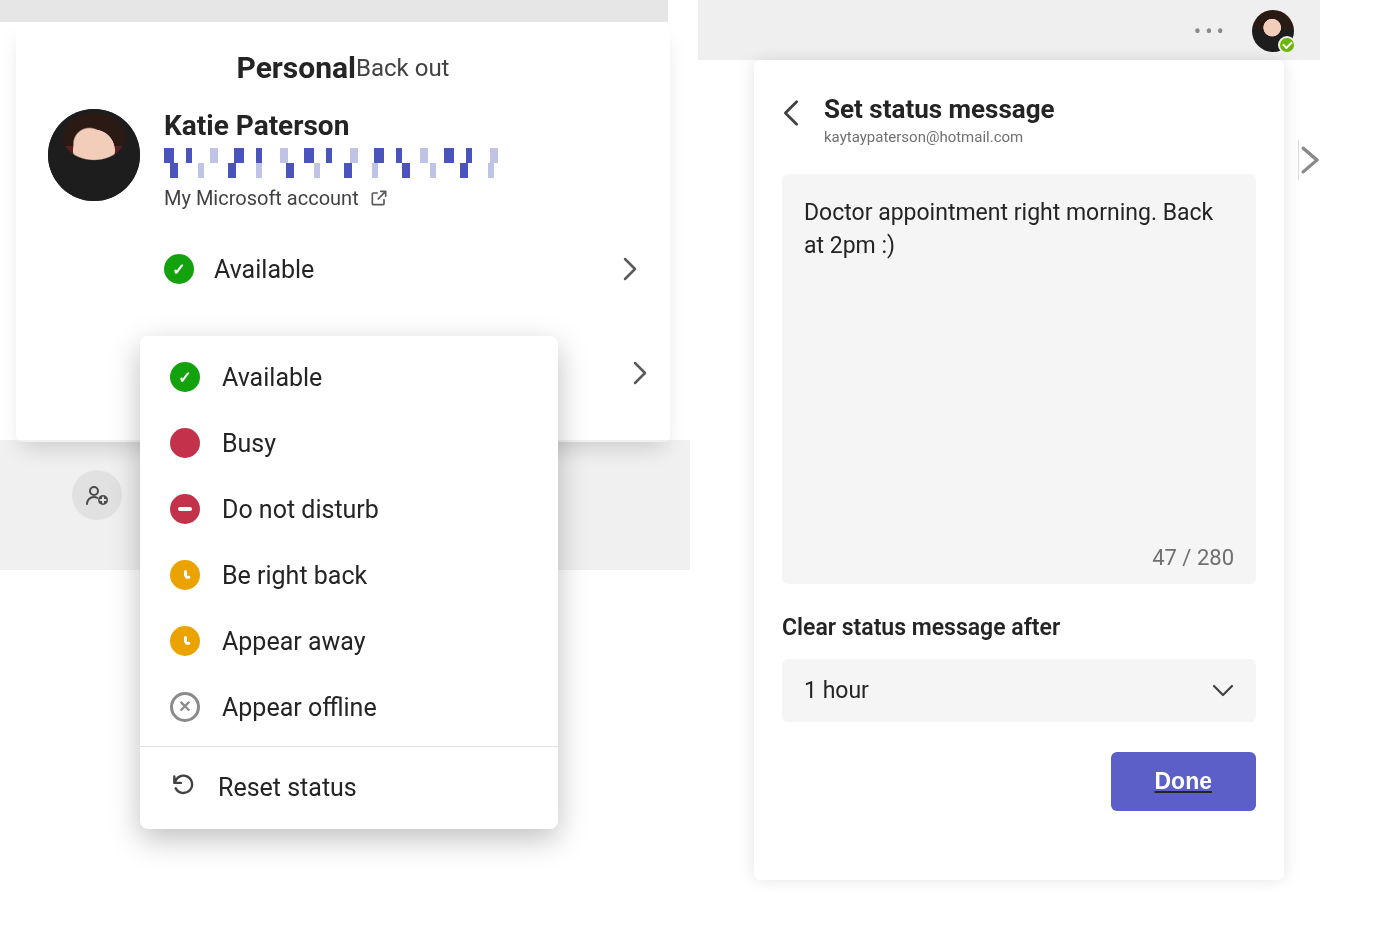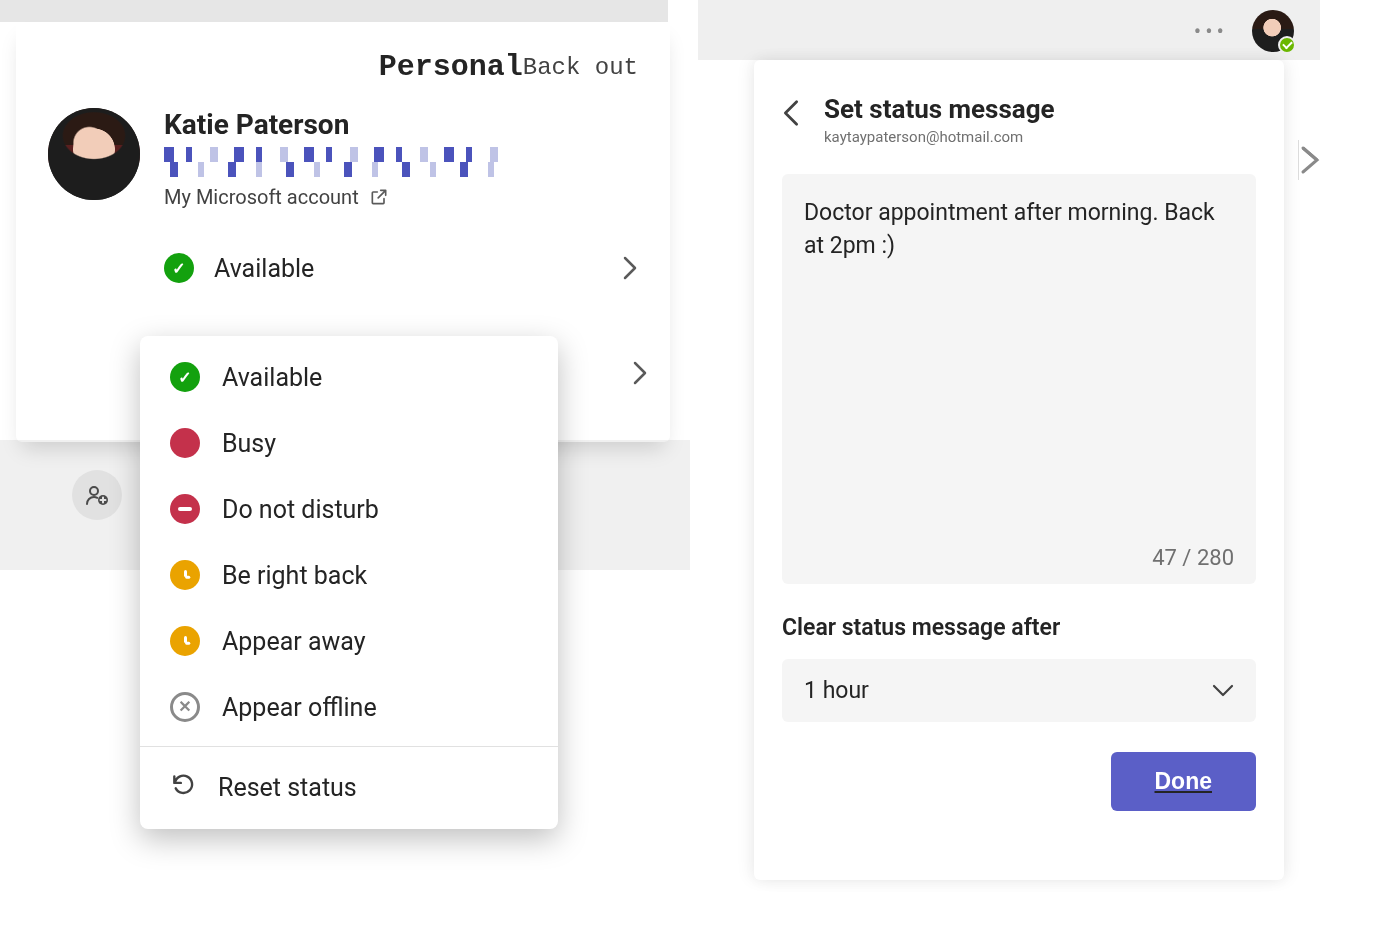--- a/index.html
+++ b/index.html
@@ -53,23 +53,22 @@
   .panel-shadow-edge {
     position: absolute;
     top: 22px; left: 16px;
     width: 654px; height: 420px;
     pointer-events: none;
     box-shadow: 0 12px 20px -6px rgba(0,0,0,.15);
     border-radius: 6px;
   }
   .pp-header {
     display: flex;
-    justify-content: flex-end;
+    justify-content: center;
     align-items: flex-start;
-    font-family: Liberation Mono, monospace;
   }
   .pp-title {
     font-size: 30px;
     font-weight: 700;
   }
   .signout {
     font-size: 24px;
     color: var(--text-mid);
     cursor: pointer;
     padding-top: 4px;
@@ -436,21 +435,21 @@
             <path d="M13 3 3 13l10 10" stroke="#424242" stroke-width="2.5" fill="none" stroke-linecap="round" stroke-linejoin="round"></path>
           </svg>
       </span>
       <div>
         <div class="sp-title">Set status message</div>
         <div class="sp-email">kaytaypaterson@hotmail.com</div>
       </div>
     </div>
 
     <div class="msg-field">
-      <div class="msg-text">Doctor appointment after morning. Back at 2pm :)</div>
+      <div class="msg-text">Doctor appointment right morning. Back at 2pm :)</div>
       <div class="char-count">47 / 280</div>
     </div>
 
     <div class="clear-label">Clear status message after</div>
 
     <div class="duration-select">
       <span>1 hour</span>
       <span class="chev-down">
         <svg viewBox="0 0 22 14">
             <path d="M2 2l9 9 9-9" stroke="#424242" stroke-width="2.2" fill="none" stroke-linecap="round" stroke-linejoin="round"></path>

